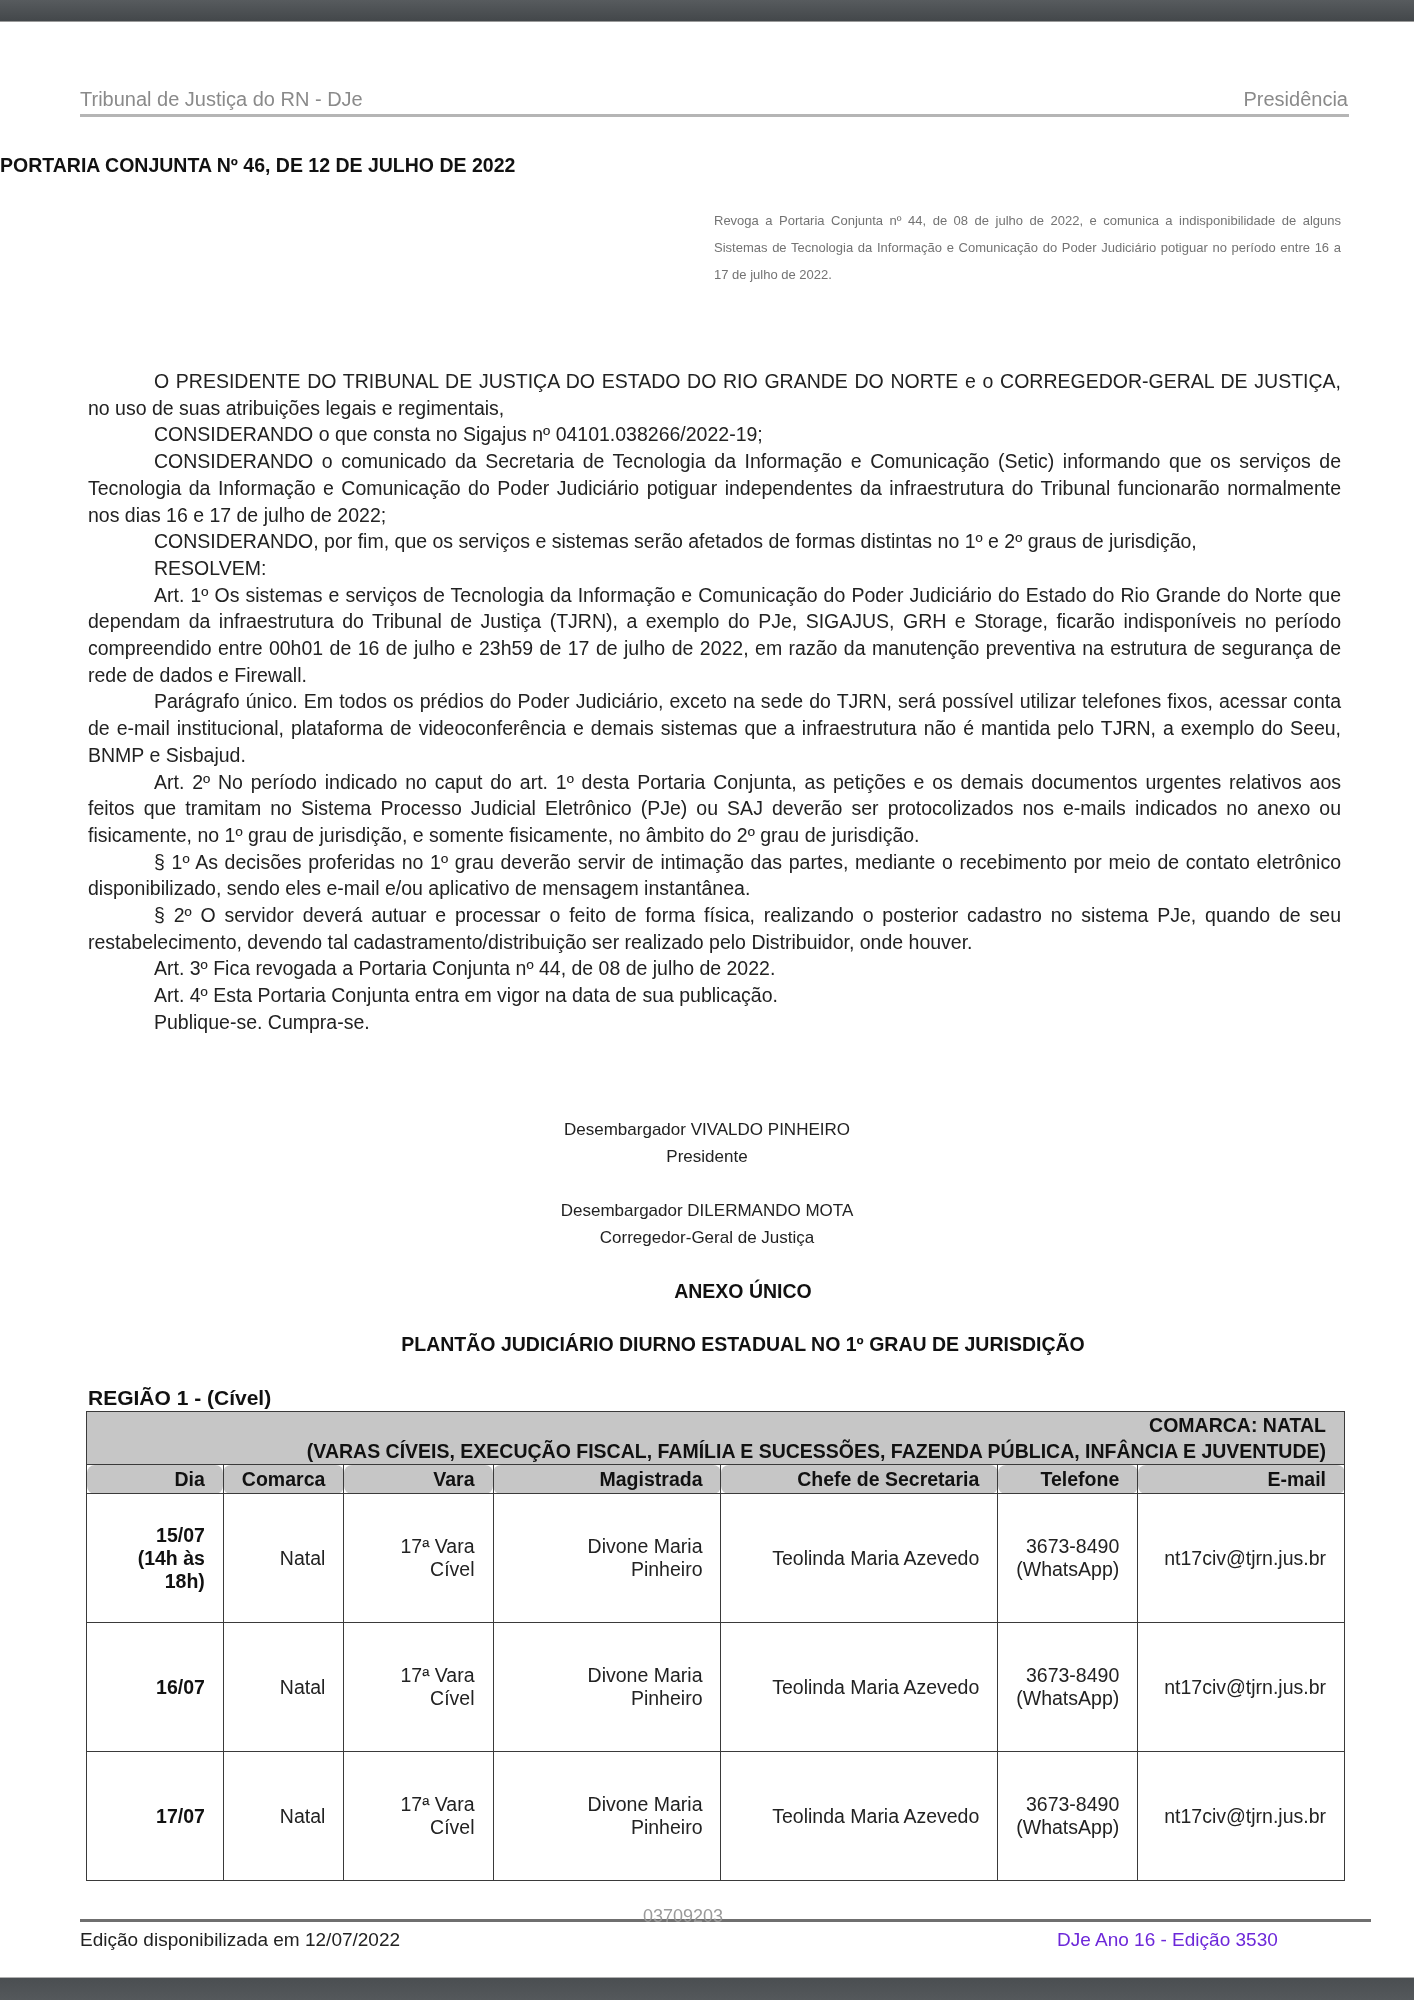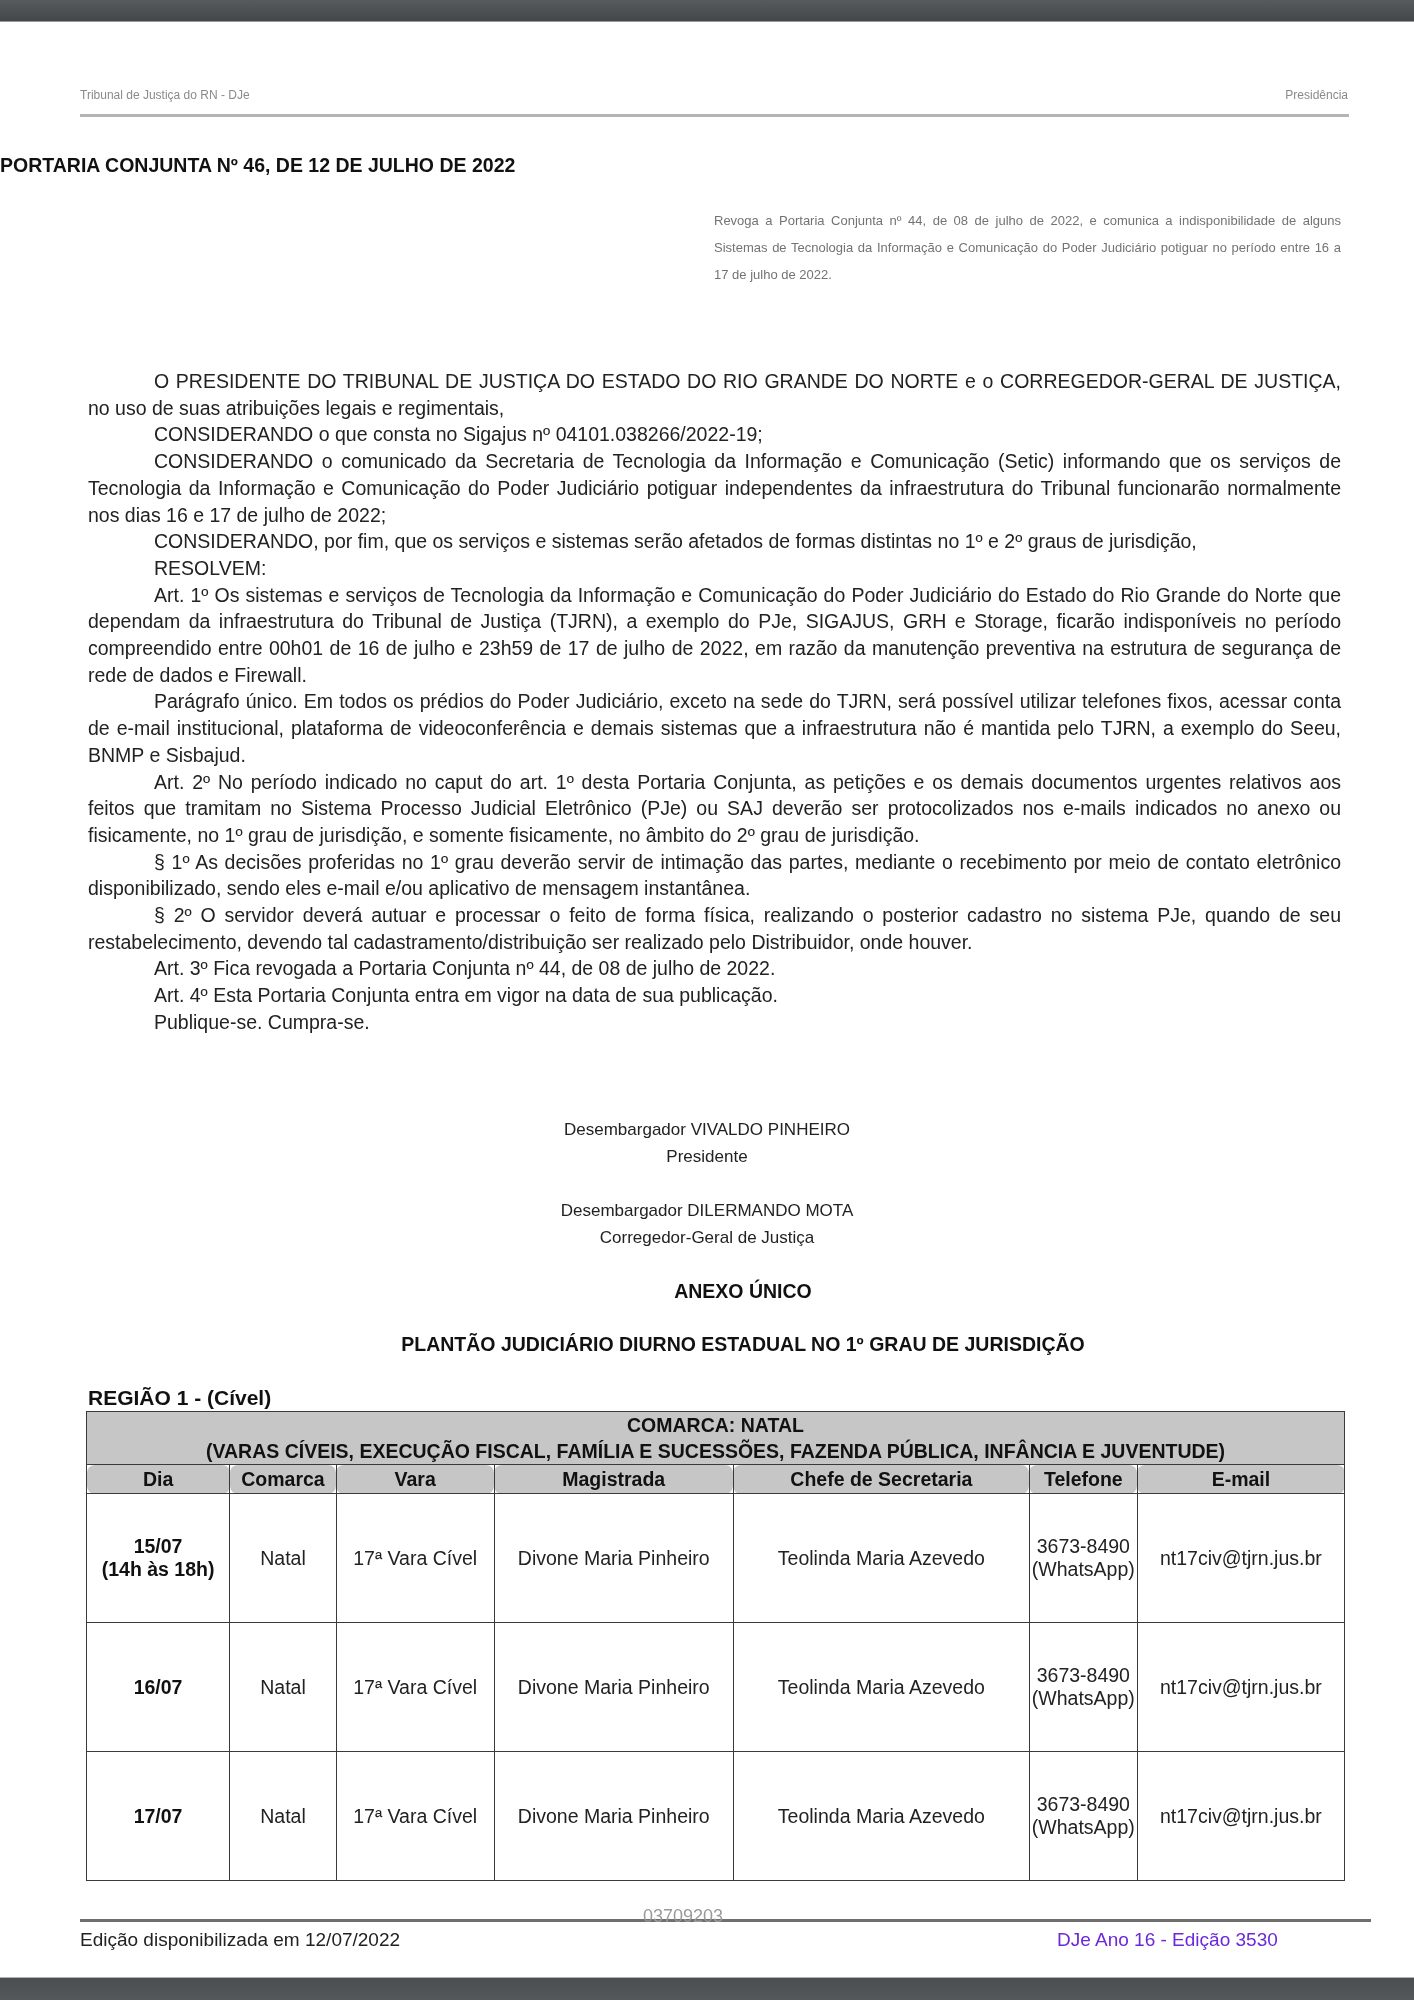--- a/index.html
+++ b/index.html
@@ -12,21 +12,21 @@
     position: absolute; left: 0; top: 0; width: 1414px; height: 21px;
     background: linear-gradient(#575b5e, #43474a);
     border-bottom: 1px solid #9a9a9a;
   }
   .bottombar {
     position: absolute; left: 0; top: 1977px; width: 1414px; height: 23px;
     background: linear-gradient(#4a4e51, #55595c);
     border-top: 1px solid #b0b0b0;
   }
   .run-head {
-    position: absolute; top: 88px; font-size: 12px; color: #8a8a8a;
+    position: absolute; top: 88px; font-size: 20px; color: #8a8a8a;
   }
   .run-left { left: 80px; }
   .run-right { right: 66px; }
   .head-rule {
     position: absolute; left: 80px; top: 114px; width: 1269px; height: 3px; background: #b5b5b5;
   }
   .title {
     position: absolute; left: 0; width: 1414px; top: 154px; text-align: left;
     font-weight: bold; font-size: 19.5px; color: #111;
   }
@@ -53,21 +53,21 @@
   .annex1 { top: 1280px; }
   .annex2 { top: 1333px; }
   .regiao {
     position: absolute; left: 88px; top: 1386px; font-weight: bold; font-size: 21px; color: #111;
   }
   table.plantao {
     position: absolute; left: 86px; top: 1411px; width: 1259px;
     border-collapse: collapse; font-size: 19.5px; color: #222;
   }
   table.plantao td, table.plantao th {
-    border: 1.5px solid #3a3a3a; text-align: center; padding: 0 2px;
+    border: 1.5px solid #3a3a3a; text-align: right; padding: 0 18px;
   }
   table.plantao th { background: #c6c6c6; font-weight: bold; color: #111; }
   .comarca-head th { line-height: 26px; padding: 1px 0 2px; }
   .col-head th { height: 28px; border-radius: 8px; }
   .data-row td { height: 128px; }
   .data-row td.dia { font-weight: bold; color: #111; }
   .foot-rule {
     position: absolute; left: 80px; top: 1919px; width: 1291px; height: 3px; background: #6f6f6f;
   }
   .foot-code {

